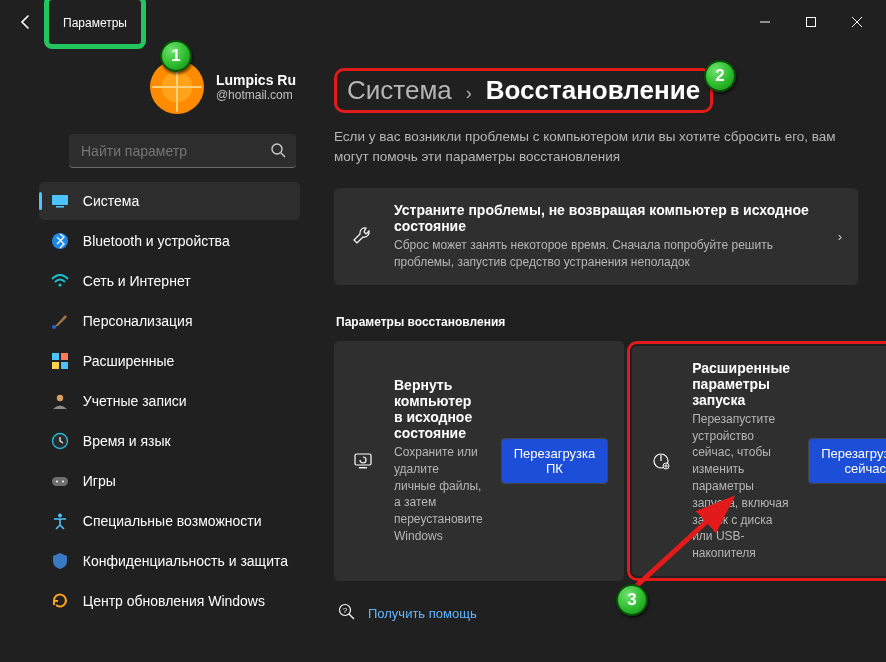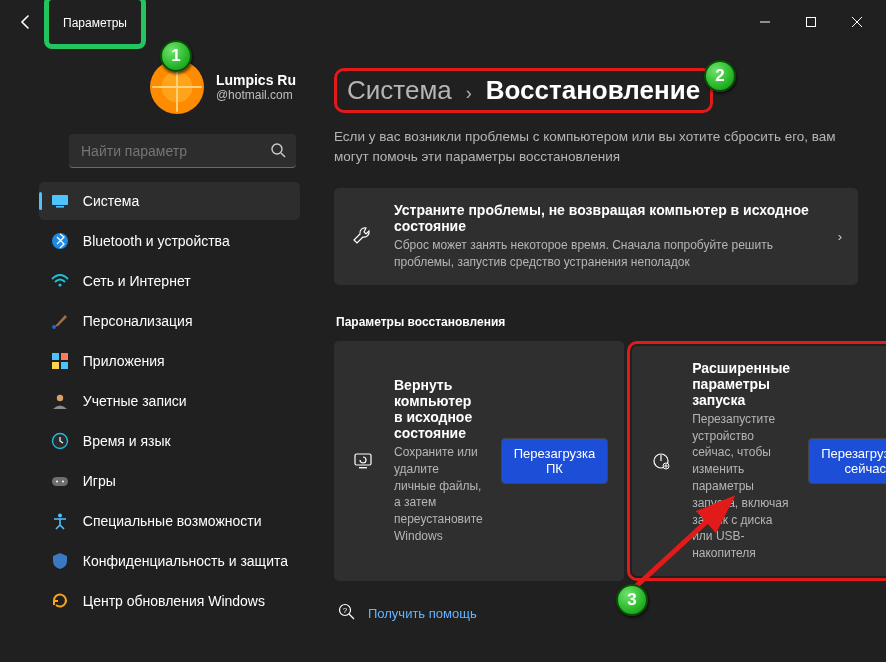--- a/index.html
+++ b/index.html
@@ -325,21 +325,21 @@
       </div>
       <div class="nav-item">
         <span class="nav-icon">
             <svg viewBox="0 0 18 18">
               <rect x="1" y="1" width="7" height="7" fill="#4cc2ff"></rect>
               <rect x="10" y="1" width="7" height="7" fill="#ff7a59"></rect>
               <rect x="1" y="10" width="7" height="7" fill="#ffd24d"></rect>
               <rect x="10" y="10" width="7" height="7" fill="#4cc2ff"></rect>
             </svg>
           </span>
-        <span>Приложения</span>
+        <span>Расширенные</span>
       </div>
       <div class="nav-item">
         <span class="nav-icon">
             <svg viewBox="0 0 18 18">
               <circle cx="9" cy="6" r="3.2" fill="#d9a066"></circle>
               <path d="M2 17 Q9 10 16 17 Z" fill="#8c8c8c"></path>
             </svg>
           </span>
         <span>Учетные записи</span>
       </div>

